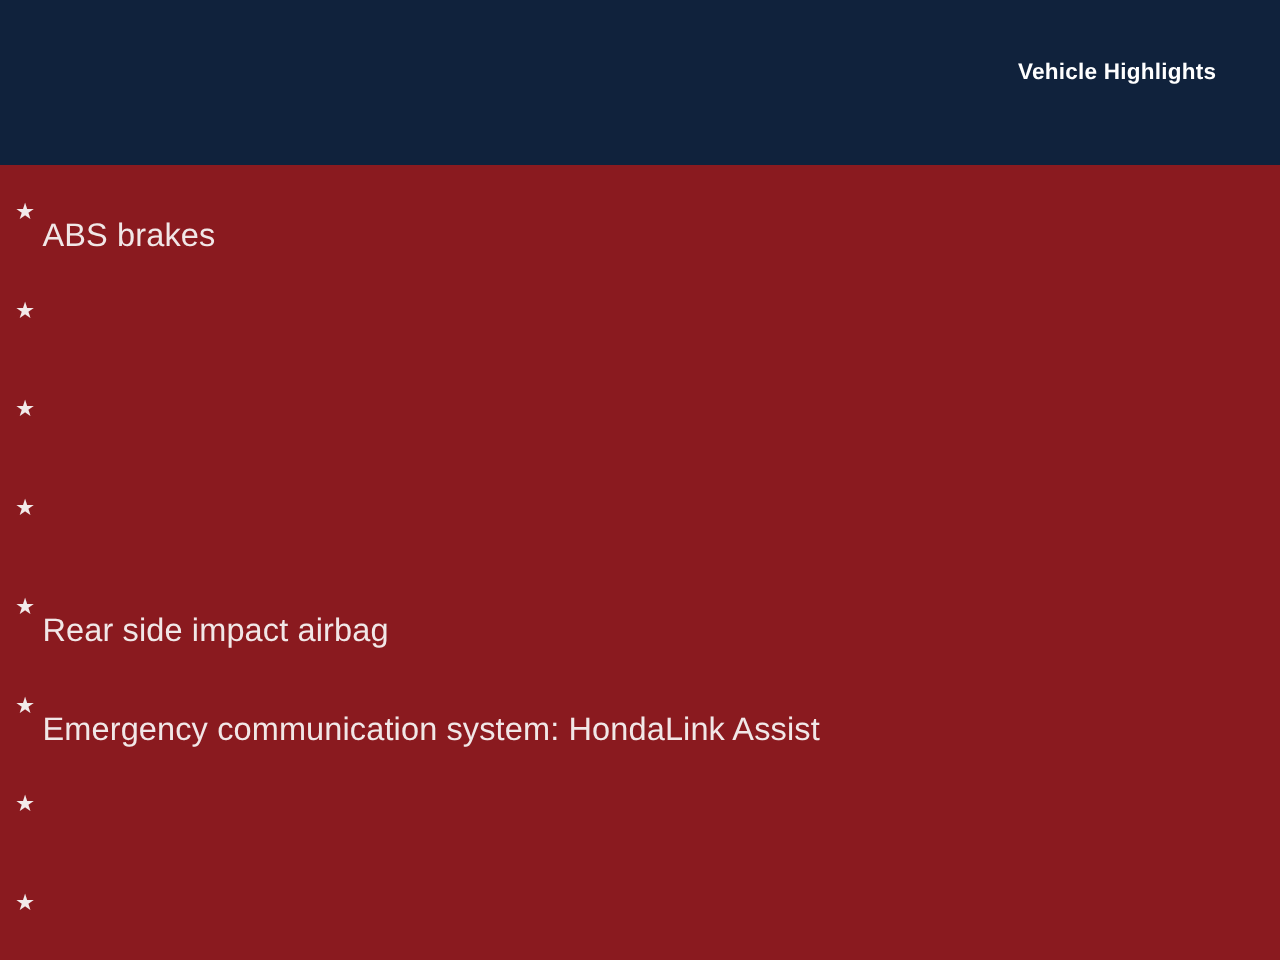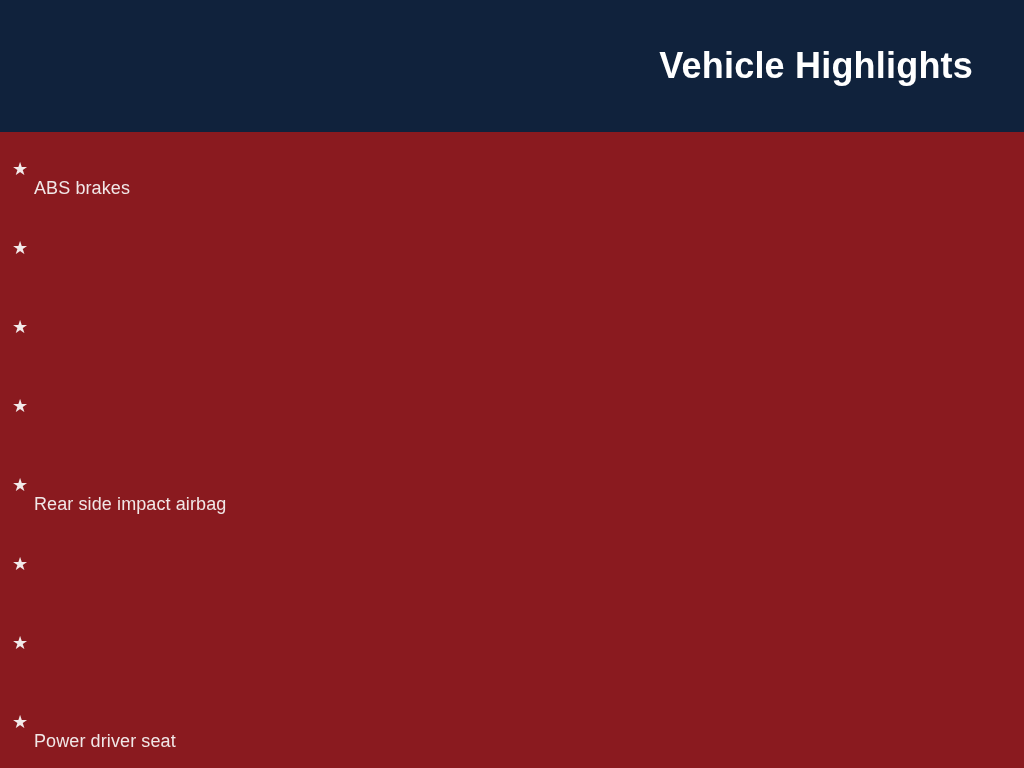--- a/index.html
+++ b/index.html
@@ -34,21 +34,21 @@
     background: #10223c;
     box-sizing: border-box;
   }
 
   #header-title {
     position: absolute;
     right: 51px;
     top: 48px;
     margin: 0;
     color: #ffffff;
-    font-size: 36px;
+    font-size: 18px;
     font-weight: bold;
     letter-spacing: 0.2px;
     line-height: 1;
     white-space: nowrap;
     text-align: right;
   }
 
   
   #body-area {
     position: absolute;
@@ -95,21 +95,21 @@
     font-size: 18px;
     line-height: 1;
     text-align: left;
     position: relative;
     top: -1px;
   }
 
   .item-label {
     flex: 0 0 auto;
     color: #f1e7e7;
-    font-size: 18px;
+    font-size: 26px;
     line-height: 1;
     font-weight: normal;
     letter-spacing: 0.1px;
     margin-top: 36px;
   }
 </style>
 </head>
 <body>
 
 <div id="slide">
@@ -138,27 +138,27 @@
         <span class="bullet-star">★</span>
       </li>
 
       <li>
         <span class="bullet-star">★</span>
         <span class="item-label">Rear side impact airbag</span>
       </li>
 
       <li>
         <span class="bullet-star">★</span>
+        <span class="item-label">Emergency communication system: HondaLink Assist</span>
       </li>
 
       <li>
         <span class="bullet-star">★</span>
       </li>
 
       <li>
         <span class="bullet-star">★</span>
-        <span class="item-label">Power driver seat</span>
       </li>
 
     </ul>
   </div>
 
 </div>
 
 </body></html>

